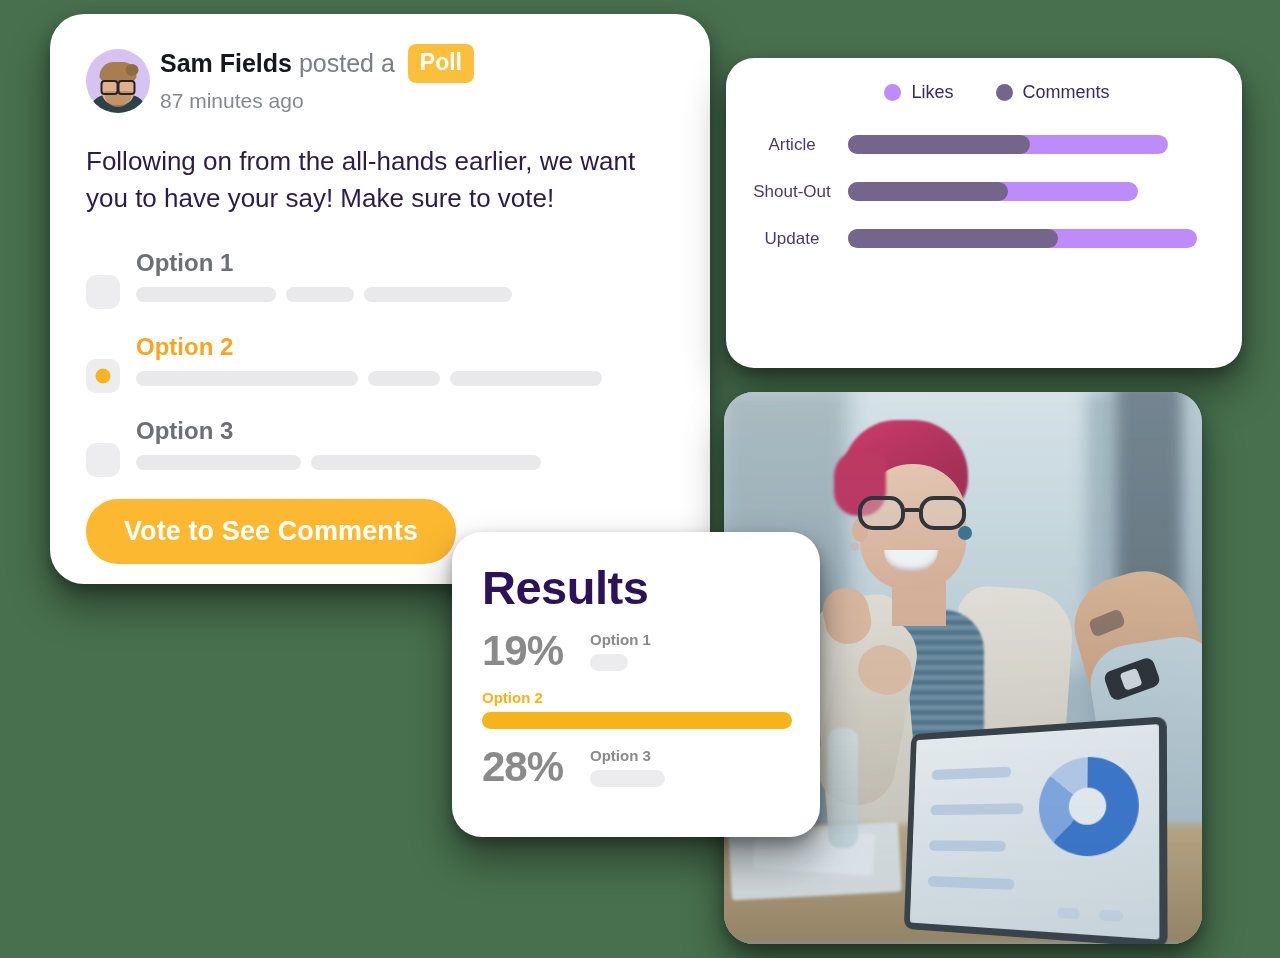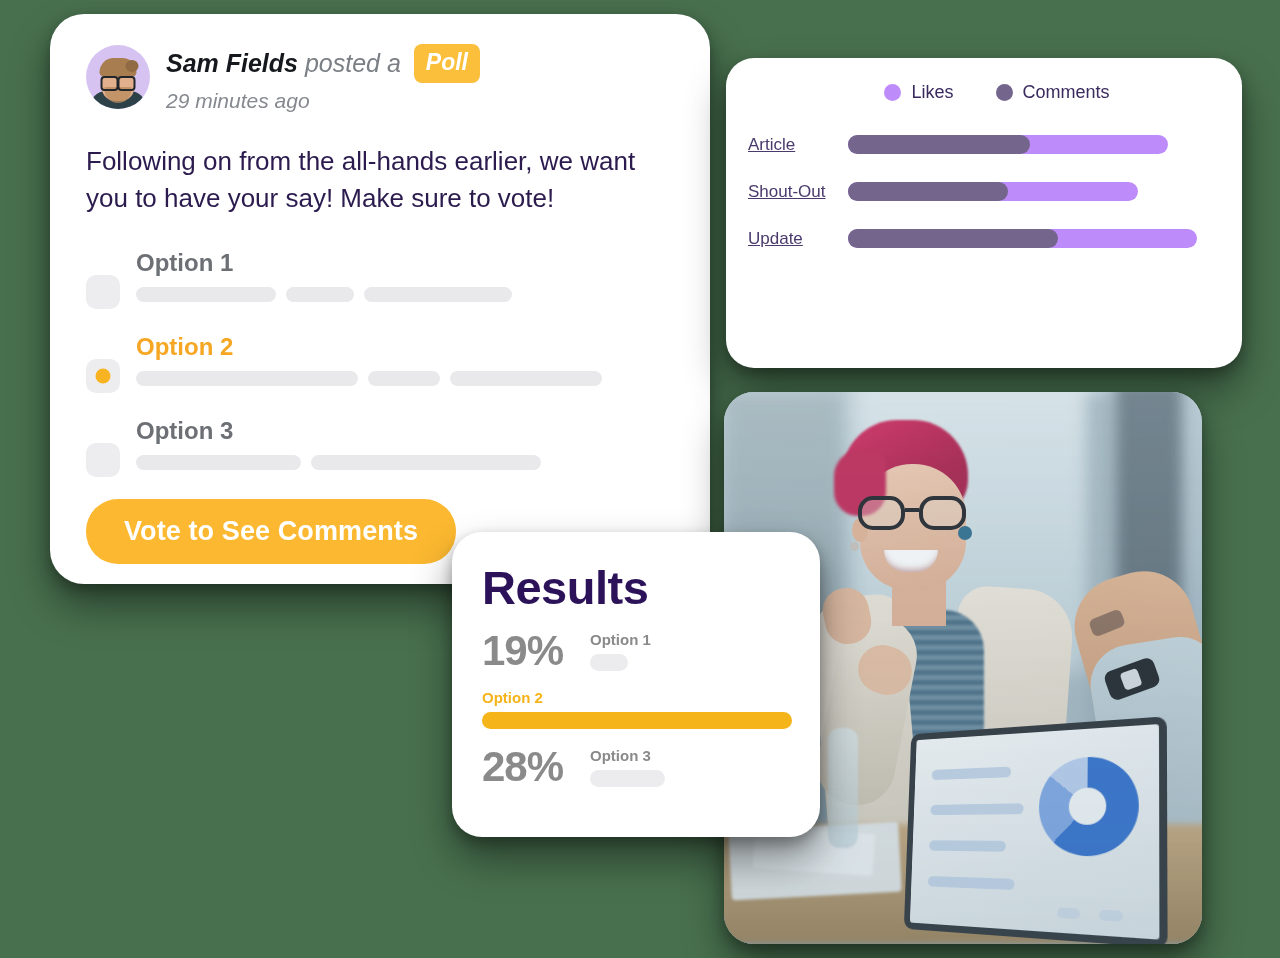--- a/index.html
+++ b/index.html
@@ -34,23 +34,22 @@
   #poll-card {
     left: 50px;
     top: 14px;
     width: 660px;
     height: 570px;
     padding: 26px 32px 0 36px;
   }
 
   .poll-header {
     display: flex;
-    align-items: center;
-    gap: 16px;
-    font-style: italic;
+    align-items: flex-end;
+    gap: 10px;
   }
 
   .avatar {
     width: 64px;
     height: 64px;
     border-radius: 50%;
     flex: 0 0 64px;
     position: relative;
     overflow: hidden;
     background: #D6C3F2;
@@ -250,26 +249,25 @@
   }
 
   .chart-rows { display: block; }
   .chart-row {
     display: flex;
     align-items: center;
     height: 47px;
   }
   .chart-label {
     flex: 0 0 100px;
-    text-align: left;
+    text-align: center;
     font-size: 17px;
     color: #4A3A6B;
     padding-right: 12px;
     white-space: nowrap;
-    text-decoration: underline;
   }
   .bar-track {
     position: relative;
     height: 19px;
     flex: 1 1 auto;
   }
   .bar-likes {
     position: absolute;
     left: 0; top: 0;
     height: 19px;
@@ -639,21 +637,21 @@
         <div class="av-head"></div>
         <div class="av-beard"></div>
         <div class="av-hair"></div>
         <div class="av-glasses"></div>
       </div>
 
       <div class="poll-meta">
         <div class="poll-byline">
           <span class="name">Sam Fields</span><span> posted a </span><span class="poll-badge">Poll</span>
         </div>
-        <div class="poll-time">29 minutes ago</div>
+        <div class="poll-time">87 minutes ago</div>
       </div>
     </div>
 
     <div class="poll-body">Following on from the all-hands earlier, we want you to have your say! Make sure to vote!</div>
 
     <div class="poll-options">
 
       <div class="poll-option">
         <div class="opt-radio"></div>
         <div class="opt-main">

